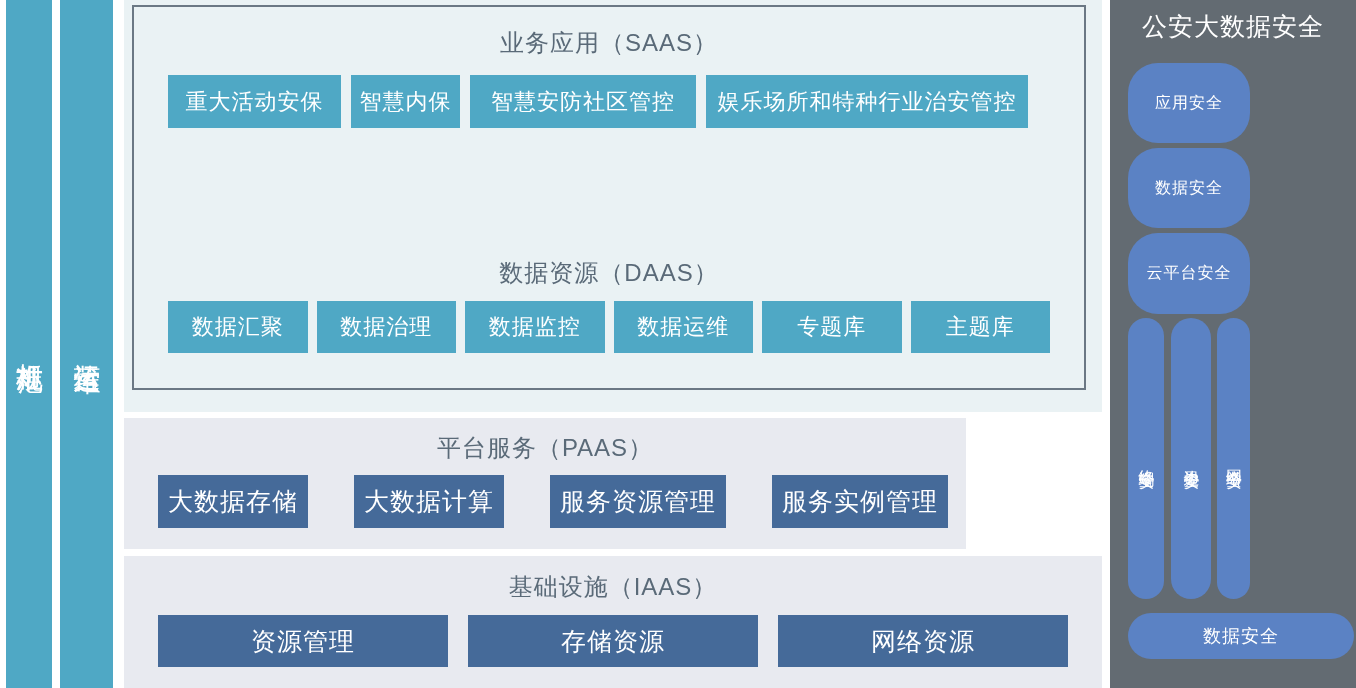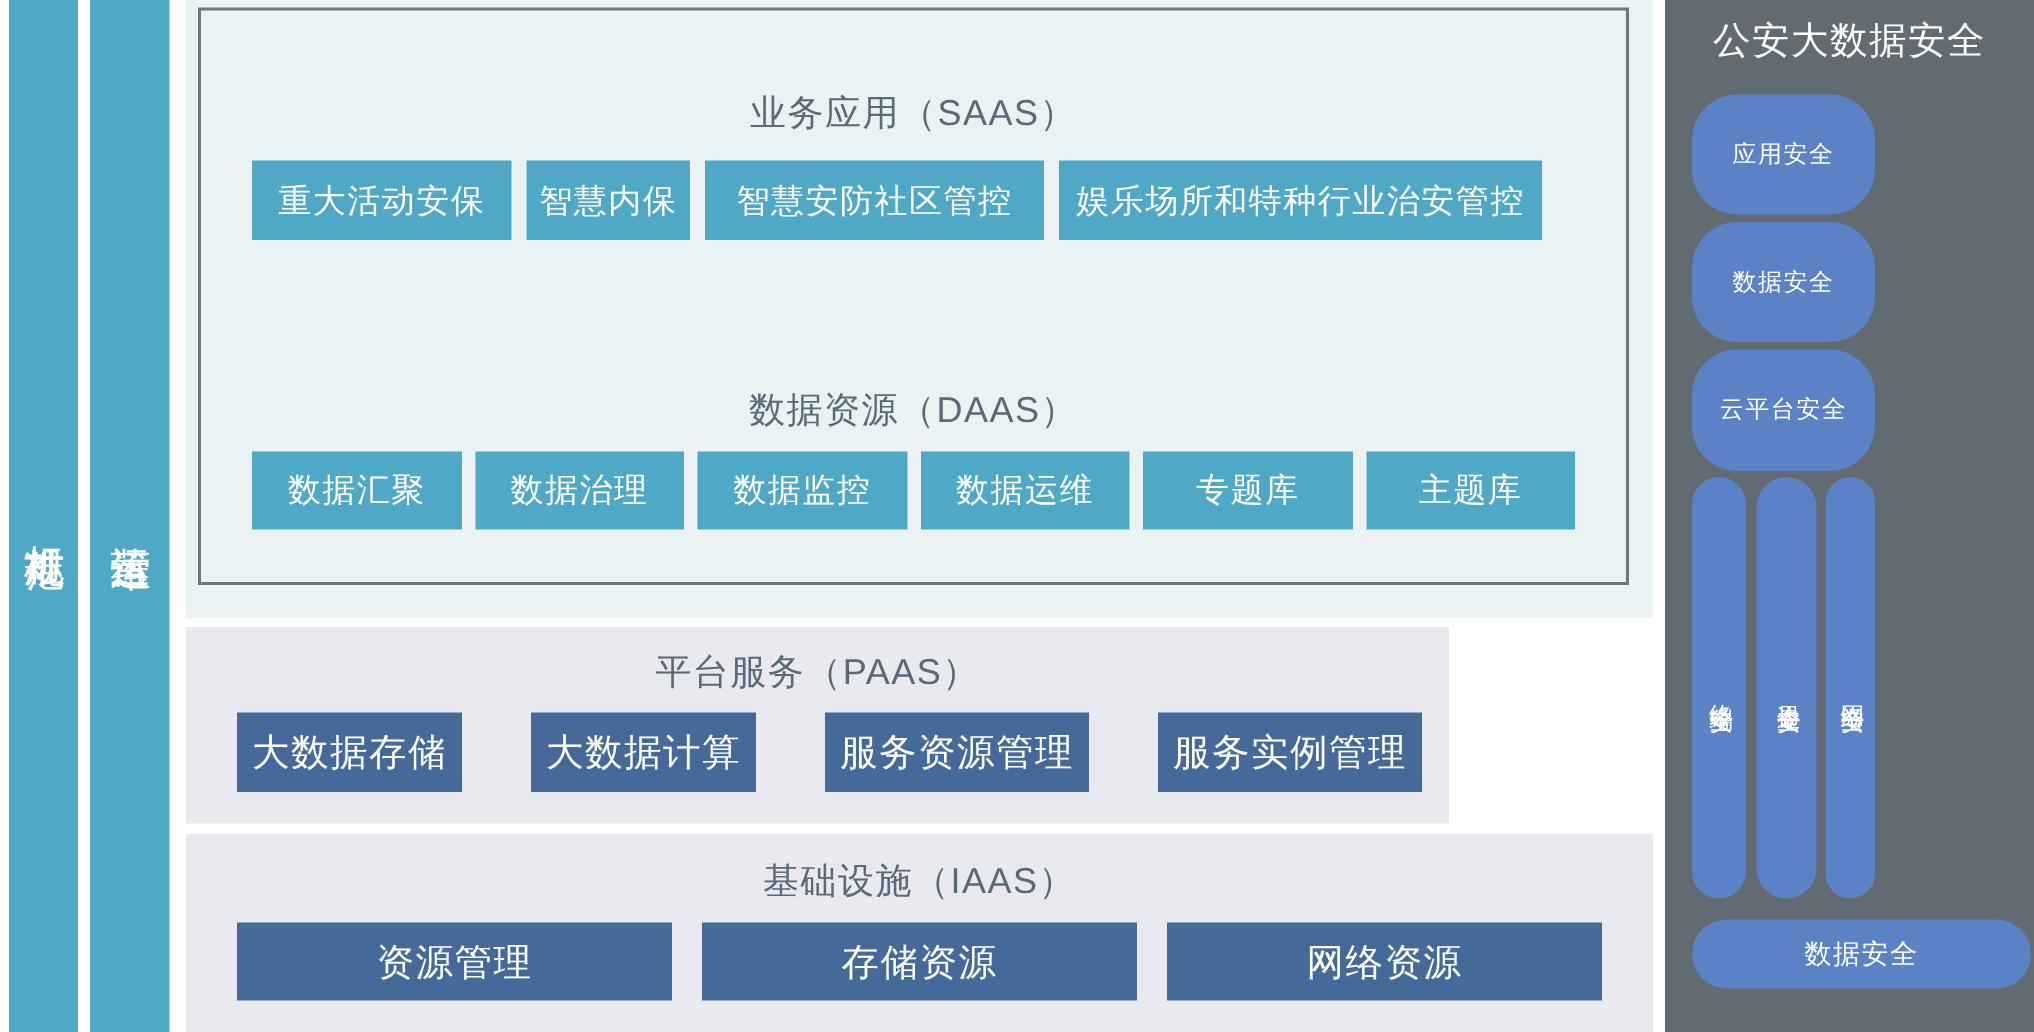--- a/index.html
+++ b/index.html
@@ -75,21 +75,21 @@
   #band-daas { left: 10px; top: 243px; width: 950px; height: 145px; background: #eaf2f4; }
   #band-paas { left: 0;    top: 418px; width: 842px; height: 131px; background: #e8eaf0; }
   #band-iaas { left: 0;    top: 556px; width: 978px; height: 132px; background: #e8eaf0; }
 
   .band-title {
     text-align: center;
     color: #5a6a78;
     font-size: 24px;
     letter-spacing: 1px;
   }
-  #band-saas .band-title { padding-top: 20px; margin-top: 32px; }
+  #band-saas .band-title { padding-top: 20px; }
   #band-daas .band-title { padding-top: 14px; }
   #band-paas .band-title { padding-top: 14px; }
   #band-iaas .band-title { padding-top: 15px; }
 
   .chip-row {
     display: flex;
     align-items: stretch;
     padding: 0 34px;
     box-sizing: border-box;
   }

